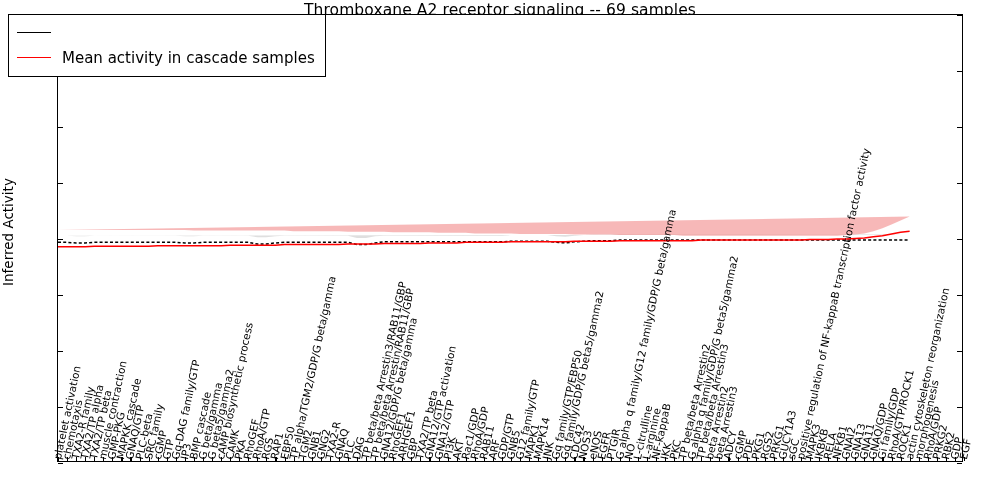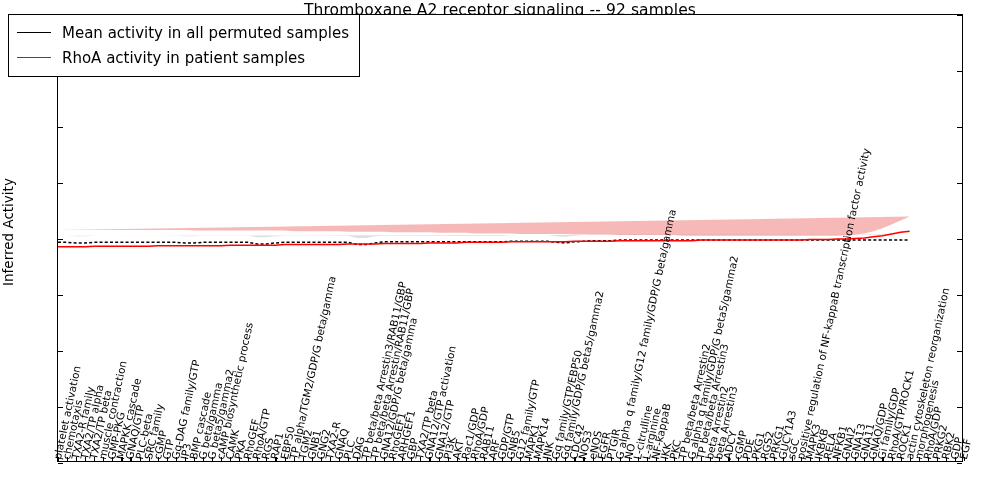--- a/index.html
+++ b/index.html
@@ -41,21 +41,21 @@
   .legend-row{display:flex;align-items:center;height:25px;}
   .legend-swatch{width:34px;height:0;border-top:1.6px solid #000;margin-right:11px;}
   .legend-swatch.red{border-top-color:#ff0000;}
   .legend-text{font-size:15px;color:#000;white-space:nowrap;}
 </style>
 </head>
 <body>
 
 <div id="root">
 
-  <div class="chart-title">Thromboxane A2 receptor signaling -- 92 samples</div>
+  <div class="chart-title">Thromboxane A2 receptor signaling -- 69 samples</div>
 
   <div class="plot-frame">
     <svg class="data-svg" id="data-svg" viewBox="0 0 906 448" preserveAspectRatio="none">
         <path d="M0.00,220.64 L9.06,220.64 L18.12,221.20 L27.18,221.20 L36.24,220.64 L45.30,220.64 L54.36,220.64 L63.42,220.64 L72.48,220.64 L81.54,220.64 L90.60,220.64 L99.66,220.64 L108.72,220.64 L117.78,220.64 L126.84,221.20 L135.90,221.20 L144.96,220.64 L154.02,220.64 L163.08,220.64 L172.14,220.64 L181.20,220.64 L190.26,220.64 L199.32,222.32 L208.38,222.32 L217.44,221.20 L226.50,220.64 L235.56,220.64 L244.62,220.64 L253.68,220.64 L262.74,220.64 L271.80,220.64 L280.86,220.64 L289.92,220.64 L298.98,222.88 L308.04,222.88 L317.10,221.20 L326.16,220.64 L335.22,220.64 L344.28,220.64 L353.34,220.64 L362.40,220.64 L371.46,220.64 L380.52,220.64 L389.58,220.64 L398.64,220.64 L407.70,220.64 L416.76,220.64 L425.82,220.64 L434.88,220.64 L443.94,220.64 L453.00,220.08 L462.06,220.08 L471.12,220.08 L480.18,220.08 L489.24,220.08 L498.30,221.20 L507.36,221.76 L516.42,220.64 L525.48,220.08 L534.54,219.52 L543.60,219.52 L552.66,219.52 L561.72,218.96 L570.78,218.96 L579.84,218.96 L588.90,218.96 L597.96,218.96 L607.02,218.96 L616.08,218.96 L625.14,218.96 L634.20,218.96 L643.26,218.96 L652.32,218.96 L661.38,218.96 L670.44,218.96 L679.50,218.96 L688.56,218.96 L697.62,218.96 L706.68,218.96 L715.74,218.96 L724.80,218.96 L733.86,218.96 L742.92,218.96 L751.98,218.96 L761.04,218.96 L770.10,218.96 L779.16,218.96 L788.22,218.96 L797.28,218.96 L806.34,218.96 L815.40,218.96 L824.46,218.96 L833.52,218.96 L842.58,219.52 L851.64,219.52 L860.70,NaN L869.76,NaN L878.82,NaN L887.88,NaN L896.94,NaN L906.00,NaN L906.00,NaN L896.94,NaN L887.88,NaN L878.82,NaN L869.76,NaN L860.70,NaN L851.64,229.04 L842.58,229.04 L833.52,229.60 L824.46,229.60 L815.40,229.60 L806.34,229.60 L797.28,230.16 L788.22,230.16 L779.16,230.72 L770.10,230.72 L761.04,230.72 L751.98,230.72 L742.92,230.72 L733.86,230.72 L724.80,230.72 L715.74,230.72 L706.68,230.72 L697.62,230.72 L688.56,230.72 L679.50,230.72 L670.44,230.72 L661.38,230.72 L652.32,230.16 L643.26,230.16 L634.20,230.16 L625.14,230.16 L616.08,230.16 L607.02,230.16 L597.96,230.16 L588.90,230.16 L579.84,230.16 L570.78,230.16 L561.72,230.16 L552.66,230.72 L543.60,230.72 L534.54,230.72 L525.48,231.28 L516.42,232.40 L507.36,233.52 L498.30,232.96 L489.24,231.84 L480.18,231.84 L471.12,231.84 L462.06,231.84 L453.00,231.84 L443.94,232.96 L434.88,232.96 L425.82,232.96 L416.76,232.96 L407.70,232.96 L398.64,232.96 L389.58,232.96 L380.52,232.96 L371.46,232.96 L362.40,232.96 L353.34,232.96 L344.28,232.96 L335.22,232.96 L326.16,232.96 L317.10,234.08 L308.04,235.76 L298.98,235.76 L289.92,233.52 L280.86,233.52 L271.80,233.52 L262.74,233.52 L253.68,233.52 L244.62,233.52 L235.56,233.52 L226.50,233.52 L217.44,234.08 L208.38,235.20 L199.32,235.20 L190.26,234.08 L181.20,234.08 L172.14,234.08 L163.08,234.08 L154.02,234.08 L144.96,234.08 L135.90,234.64 L126.84,234.64 L117.78,234.08 L108.72,234.08 L99.66,234.08 L90.60,234.08 L81.54,234.08 L72.48,234.08 L63.42,234.08 L54.36,234.08 L45.30,234.08 L36.24,234.08 L27.18,234.64 L18.12,234.64 L9.06,234.08 L0.00,234.08 Z" fill="#d9d9d9" fill-opacity="0.85" stroke="none"></path>
         <path d="M0.00,215.04 L9.06,215.04 L18.12,215.04 L27.18,215.04 L36.24,215.04 L45.30,215.04 L54.36,215.04 L63.42,215.04 L72.48,215.04 L81.54,215.04 L90.60,215.04 L99.66,215.04 L108.72,215.04 L117.78,215.04 L126.84,215.04 L135.90,215.60 L144.96,215.60 L154.02,215.60 L163.08,215.60 L172.14,215.60 L181.20,215.60 L190.26,215.60 L199.32,215.60 L208.38,215.60 L217.44,215.60 L226.50,215.60 L235.56,216.16 L244.62,216.16 L253.68,216.16 L262.74,216.16 L271.80,216.16 L280.86,216.16 L289.92,216.72 L298.98,216.72 L308.04,216.72 L317.10,216.72 L326.16,216.72 L335.22,217.28 L344.28,217.28 L353.34,217.28 L362.40,217.28 L371.46,217.28 L380.52,217.84 L389.58,217.84 L398.64,217.84 L407.70,217.84 L416.76,218.40 L425.82,218.40 L434.88,218.40 L443.94,218.40 L453.00,218.40 L462.06,218.96 L471.12,218.96 L480.18,218.96 L489.24,218.96 L498.30,218.96 L507.36,218.96 L516.42,219.52 L525.48,219.52 L534.54,219.52 L543.60,219.52 L552.66,219.52 L561.72,220.08 L570.78,220.08 L579.84,220.08 L588.90,220.08 L597.96,220.08 L607.02,220.08 L616.08,220.08 L625.14,220.64 L634.20,220.64 L643.26,220.64 L652.32,220.64 L661.38,220.64 L670.44,220.64 L679.50,220.64 L688.56,220.64 L697.62,220.64 L706.68,220.64 L715.74,220.64 L724.80,220.64 L733.86,220.64 L742.92,220.64 L751.98,220.64 L761.04,220.64 L770.10,220.64 L779.16,220.64 L788.22,220.08 L797.28,219.52 L806.34,218.40 L815.40,216.16 L824.46,213.36 L833.52,209.44 L842.58,205.52 L851.64,201.60 L860.70,NaN L869.76,NaN L878.82,NaN L887.88,NaN L896.94,NaN L906.00,NaN L906.00,NaN L896.94,NaN L887.88,NaN L878.82,NaN L869.76,NaN L860.70,NaN L851.64,234.08 L842.58,233.52 L833.52,232.40 L824.46,230.72 L815.40,229.04 L806.34,227.36 L797.28,226.80 L788.22,226.80 L779.16,226.80 L770.10,226.80 L761.04,227.36 L751.98,227.36 L742.92,227.36 L733.86,227.92 L724.80,228.48 L715.74,228.48 L706.68,228.48 L697.62,229.04 L688.56,230.16 L679.50,231.28 L670.44,230.72 L661.38,230.16 L652.32,230.16 L643.26,230.72 L634.20,231.28 L625.14,231.28 L616.08,231.28 L607.02,231.84 L597.96,232.96 L588.90,233.52 L579.84,232.96 L570.78,232.40 L561.72,232.40 L552.66,232.96 L543.60,233.52 L534.54,233.52 L525.48,233.52 L516.42,234.08 L507.36,235.20 L498.30,235.76 L489.24,235.20 L480.18,234.64 L471.12,234.64 L462.06,235.20 L453.00,235.20 L443.94,235.76 L434.88,236.32 L425.82,236.32 L416.76,236.32 L407.70,236.88 L398.64,237.44 L389.58,237.44 L380.52,238.00 L371.46,238.56 L362.40,239.68 L353.34,239.12 L344.28,239.12 L335.22,239.68 L326.16,240.80 L317.10,241.92 L308.04,241.36 L298.98,240.80 L289.92,241.36 L280.86,242.48 L271.80,243.04 L262.74,243.60 L253.68,243.60 L244.62,243.04 L235.56,243.04 L226.50,243.60 L217.44,244.16 L208.38,244.72 L199.32,245.28 L190.26,245.28 L181.20,244.72 L172.14,244.72 L163.08,245.28 L154.02,245.84 L144.96,246.40 L135.90,246.96 L126.84,246.40 L117.78,245.84 L108.72,245.84 L99.66,246.40 L90.60,247.52 L81.54,247.52 L72.48,247.52 L63.42,246.96 L54.36,246.96 L45.30,246.96 L36.24,247.52 L27.18,248.64 L18.12,249.20 L9.06,249.20 L0.00,248.64 Z" fill="#f4a0a0" fill-opacity="0.75" stroke="none"></path>
         <path d="M0.00,227.36 L9.06,227.36 L18.12,227.92 L27.18,227.92 L36.24,227.36 L45.30,227.36 L54.36,227.36 L63.42,227.36 L72.48,227.36 L81.54,227.36 L90.60,227.36 L99.66,227.36 L108.72,227.36 L117.78,227.36 L126.84,227.92 L135.90,227.92 L144.96,227.36 L154.02,227.36 L163.08,227.36 L172.14,227.36 L181.20,227.36 L190.26,227.36 L199.32,229.04 L208.38,229.04 L217.44,227.92 L226.50,227.36 L235.56,227.36 L244.62,227.36 L253.68,227.36 L262.74,227.36 L271.80,227.36 L280.86,227.36 L289.92,227.36 L298.98,229.60 L308.04,229.60 L317.10,227.92 L326.16,226.80 L335.22,226.80 L344.28,226.80 L353.34,226.80 L362.40,226.80 L371.46,226.80 L380.52,226.80 L389.58,226.80 L398.64,226.80 L407.70,226.80 L416.76,226.80 L425.82,226.80 L434.88,226.80 L443.94,226.80 L453.00,226.24 L462.06,226.24 L471.12,226.24 L480.18,226.24 L489.24,226.24 L498.30,227.36 L507.36,227.92 L516.42,226.80 L525.48,226.24 L534.54,225.68 L543.60,225.68 L552.66,225.68 L561.72,225.12 L570.78,225.12 L579.84,225.12 L588.90,225.12 L597.96,225.12 L607.02,225.12 L616.08,225.12 L625.14,225.12 L634.20,225.12 L643.26,225.12 L652.32,225.12 L661.38,225.12 L670.44,225.12 L679.50,225.12 L688.56,225.12 L697.62,225.12 L706.68,225.12 L715.74,225.12 L724.80,225.12 L733.86,225.12 L742.92,225.12 L751.98,225.12 L761.04,225.12 L770.10,225.12 L779.16,225.12 L788.22,225.12 L797.28,225.12 L806.34,225.12 L815.40,225.12 L824.46,225.12 L833.52,225.12 L842.58,225.12 L851.64,225.12 L860.70,NaN L869.76,NaN L878.82,NaN L887.88,NaN L896.94,NaN L906.00,NaN " fill="none" stroke="#000000" stroke-width="1.5" stroke-dasharray="3,2.2"></path>
         <path d="M0.00,231.84 L9.06,231.84 L18.12,231.84 L27.18,231.84 L36.24,231.28 L45.30,231.28 L54.36,231.28 L63.42,231.28 L72.48,231.28 L81.54,231.28 L90.60,231.28 L99.66,230.72 L108.72,230.72 L117.78,230.72 L126.84,230.72 L135.90,230.72 L144.96,230.72 L154.02,230.72 L163.08,230.72 L172.14,230.16 L181.20,230.16 L190.26,230.16 L199.32,230.16 L208.38,230.16 L217.44,230.16 L226.50,229.60 L235.56,229.60 L244.62,229.60 L253.68,229.60 L262.74,229.60 L271.80,229.60 L280.86,229.60 L289.92,229.04 L298.98,229.04 L308.04,229.04 L317.10,229.04 L326.16,228.48 L335.22,228.48 L344.28,228.48 L353.34,228.48 L362.40,228.48 L371.46,227.92 L380.52,227.92 L389.58,227.92 L398.64,227.92 L407.70,227.36 L416.76,227.36 L425.82,227.36 L434.88,227.36 L443.94,227.36 L453.00,226.80 L462.06,226.80 L471.12,226.80 L480.18,226.80 L489.24,226.80 L498.30,226.80 L507.36,226.80 L516.42,226.24 L525.48,226.24 L534.54,226.24 L543.60,226.24 L552.66,226.24 L561.72,225.68 L570.78,225.68 L579.84,225.68 L588.90,225.68 L597.96,225.68 L607.02,225.68 L616.08,225.68 L625.14,225.68 L634.20,225.68 L643.26,225.12 L652.32,225.12 L661.38,225.12 L670.44,225.12 L679.50,225.12 L688.56,225.12 L697.62,225.12 L706.68,225.12 L715.74,225.12 L724.80,225.12 L733.86,225.12 L742.92,225.12 L751.98,224.56 L761.04,224.56 L770.10,224.56 L779.16,224.00 L788.22,224.00 L797.28,223.44 L806.34,222.88 L815.40,221.76 L824.46,220.64 L833.52,218.96 L842.58,217.28 L851.64,216.16 L860.70,NaN L869.76,NaN L878.82,NaN L887.88,NaN L896.94,NaN L906.00,NaN " fill="none" stroke="#ff0000" stroke-width="1.5"></path>
       </svg>
     <div class="xticks" id="xticks">
         <div class="xtick-mark" style="left: 0px;"></div>
@@ -281,21 +281,20 @@
         <div class="ytick-mark" style="top: 448px;"></div>
         <div class="ytick-mark r" style="top: 448px;"></div>
       </div>
   </div>
 
   <div class="ylabel">Inferred Activity</div>
 
   <div class="legend">
     <div class="legend-row">
       <span class="legend-swatch"></span>
-      <span class="legend-text">Mean activity in all permuted samples</span>
     </div>
     <div class="legend-row">
       <span class="legend-swatch red"></span>
-      <span class="legend-text">RhoA activity in patient samples</span>
+      <span class="legend-text">Mean activity in cascade samples</span>
     </div>
   </div>
 
 </div>
 
 </body></html>

